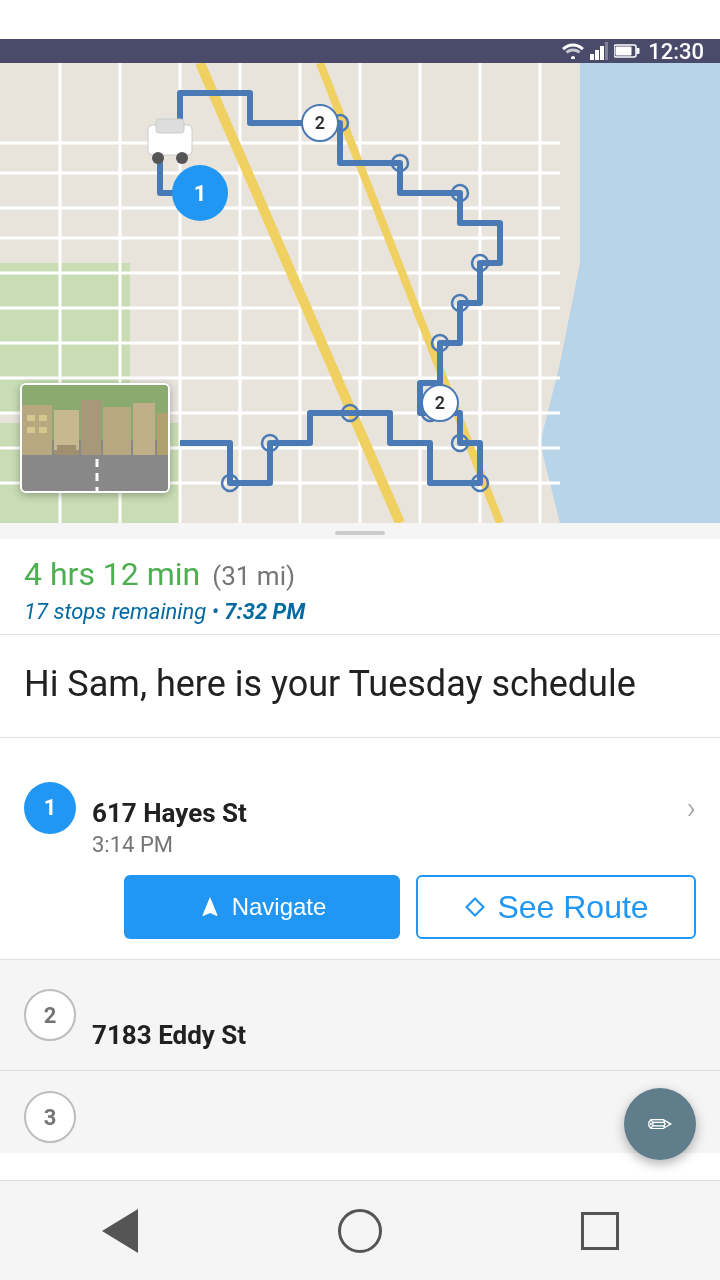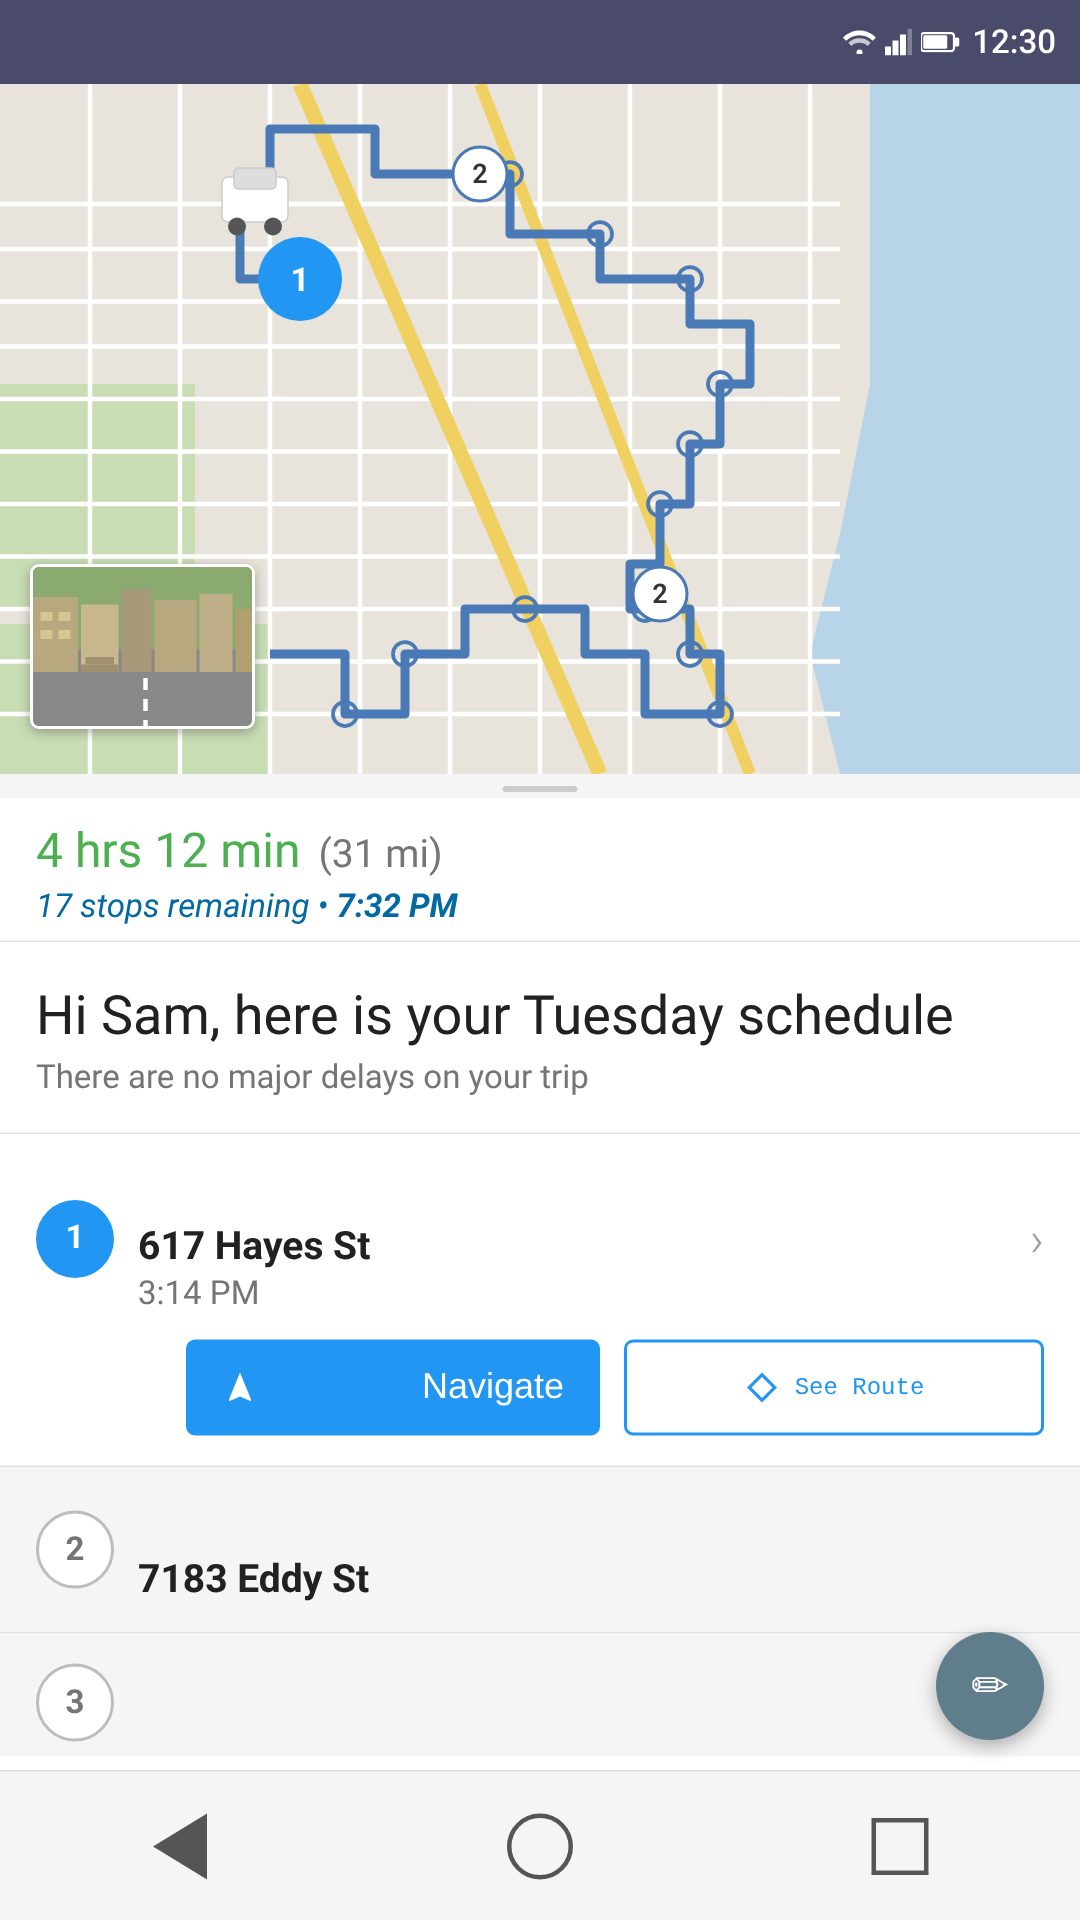--- a/index.html
+++ b/index.html
@@ -8,26 +8,27 @@
       width: 720px;
       min-height: 1280px;
       font-family: 'Roboto', Arial, sans-serif;
       background: #fff;
       overflow-x: hidden;
     }
 
     
     .status-bar {
       background: #4a4a6a;
-      height: 56px;
+      height: 24px;
       display: flex;
       align-items: center;
       justify-content: flex-end;
       padding: 0 16px;
       gap: 8px;
+      margin-top: 39px;
     }
     .status-bar-icons {
       display: flex;
       align-items: center;
       gap: 6px;
     }
     .status-time {
       color: white;
       font-size: 22px;
       font-weight: 500;
@@ -194,40 +195,39 @@
       flex: 1;
       background: #2196F3;
       color: white;
       border: none;
       border-radius: 6px;
       padding: 18px 24px;
       font-size: 24px;
       font-weight: 500;
       display: flex;
       align-items: center;
-      justify-content: space-between;
+      justify-content: center;
       gap: 10px;
       cursor: pointer;
       margin-left: 32px;
     }
     .btn-see-route {
       flex: 1;
       background: white;
       color: #2196F3;
       border: 2px solid #2196F3;
       border-radius: 6px;
       padding: 0 24px;
-      font-size: 16px;
+      font-size: 32px;
       font-weight: 500;
       display: flex;
       align-items: center;
       justify-content: center;
       gap: 10px;
       cursor: pointer;
-      font-family: Liberation Mono, monospace;
     }
 
     
     .fab {
       position: fixed;
       bottom: 120px;
       right: 24px;
       width: 72px;
       height: 72px;
       border-radius: 50%;
@@ -420,21 +420,20 @@
   </div>
   <div class="trip-stops-row">
     <span>17 stops remaining</span>
     <span> • </span>
     <span class="trip-stops-bold">7:32 PM</span>
   </div>
 </div>
 
 <div class="greeting-section">
   <div class="greeting-title">Hi Sam, here is your Tuesday schedule</div>
-  <div class="greeting-subtitle">There are no major delays on your trip</div>
 </div>
 
 <div class="stops-list">
 
   <div class="stop-item active">
     <div class="stop-header">
       <div class="stop-number-circle active">
         <span>1</span>
       </div>
       <div class="stop-info">

